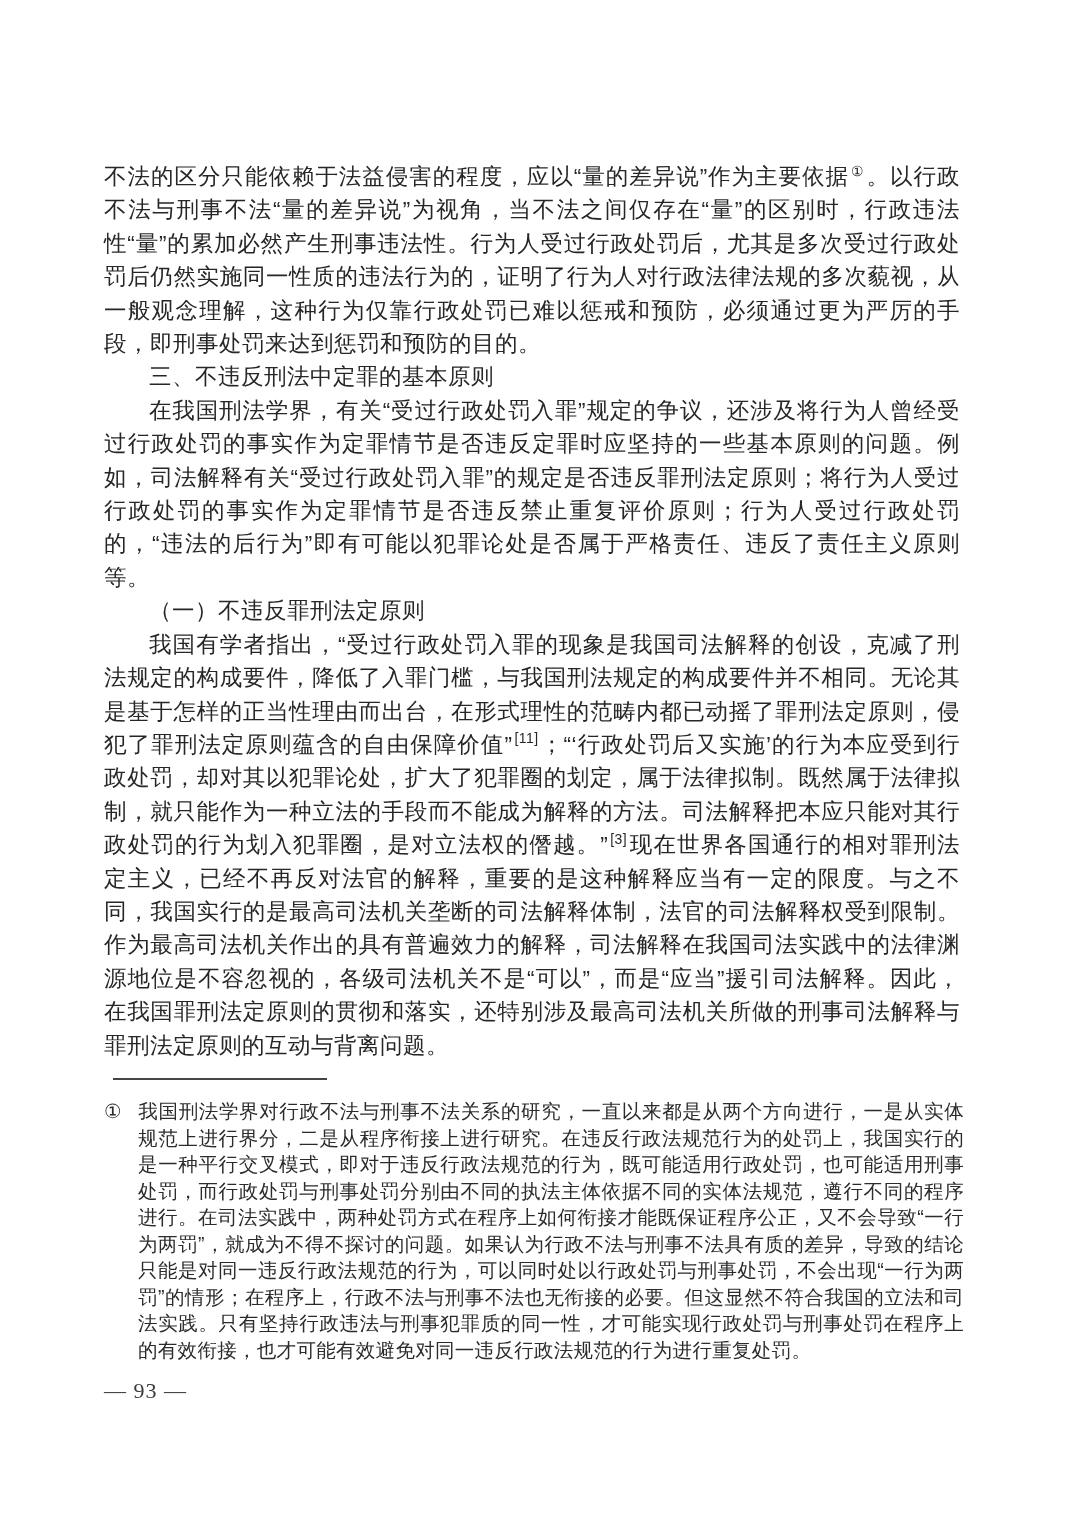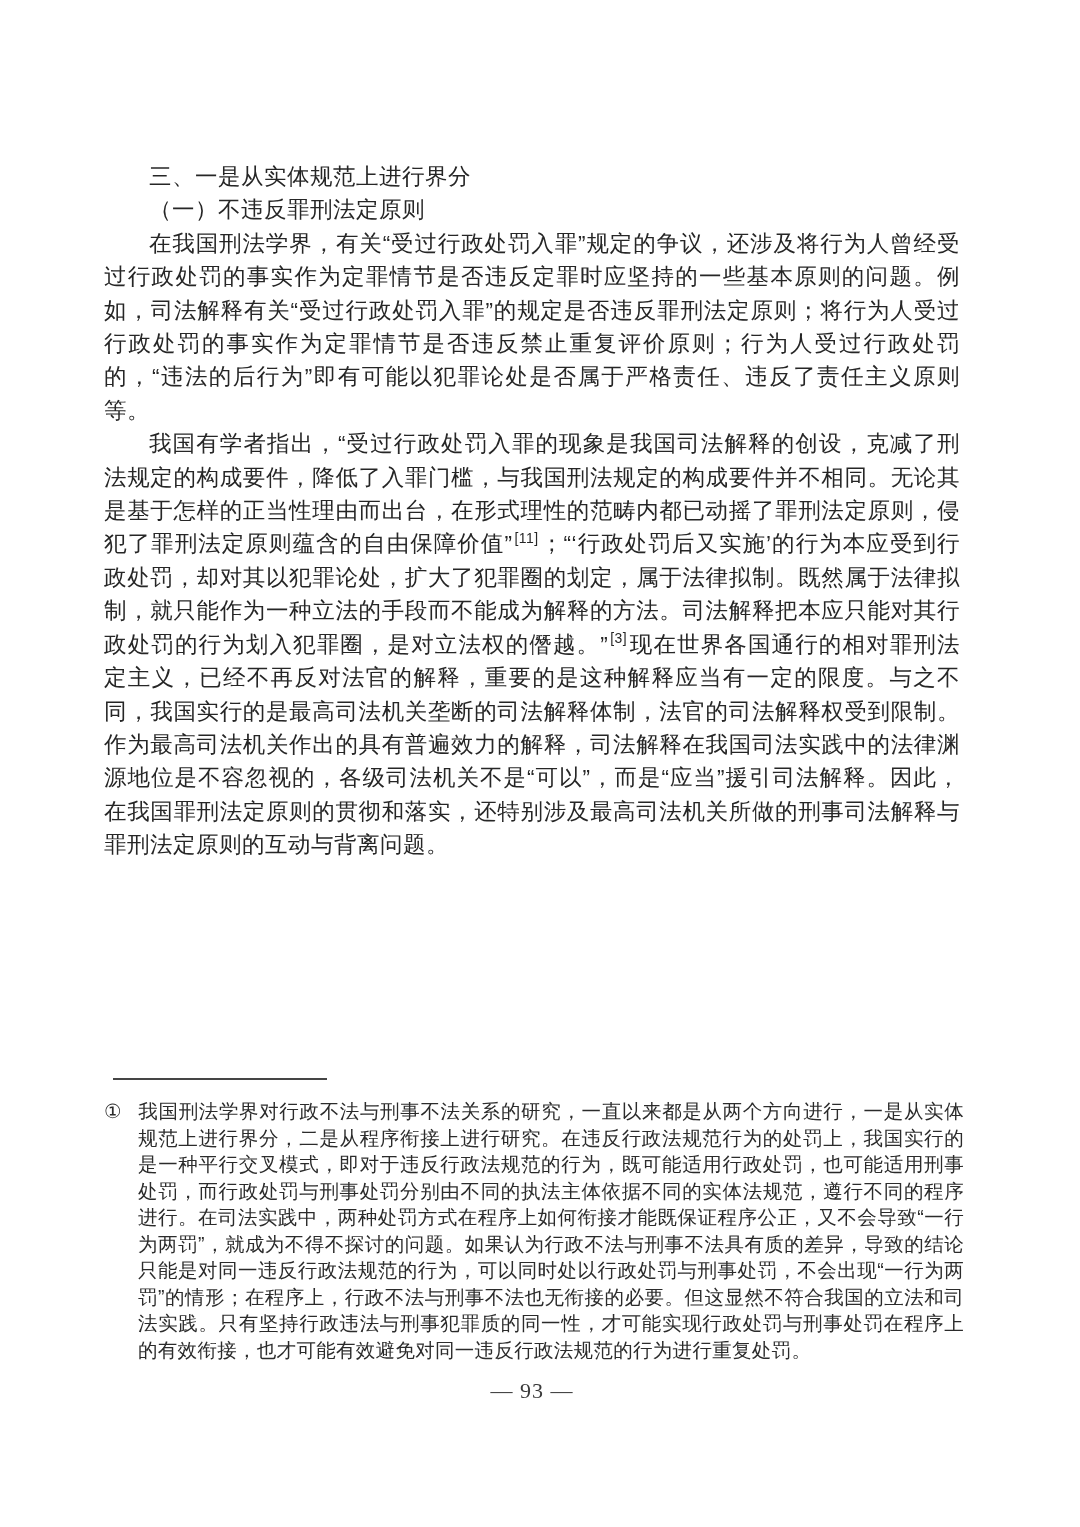--- a/index.html
+++ b/index.html
@@ -65,21 +65,21 @@
   .footnote .fn-marker {
     display: inline-block;
     width: 34px;
     margin-left: -34px;
   }
   .page-number {
     position: absolute;
     left: 104px;
     top: 1378px;
     width: 856px;
-    text-align: center;
+    text-align: left;
     font-family: "Liberation Serif", serif;
     font-size: 22px;
     color: #3a3a3a;
     letter-spacing: 1px;
   }
   .footer {
     position: absolute;
     left: 37px;
     top: 1470px;
     width: 1020px;
@@ -91,23 +91,24 @@
   .footer .footer-url {
     margin-left: 28px;
   }
 </style>
 </head>
 <body>
 
 <div class="page">
 
   <div class="main">
-    <p>三、一是从实体规范上进行界分</p>
+    <p class="no-indent"><span>不法的区分只能依赖于法益侵害的程度，应以“量的差异说”作为主要依据</span><sup>①</sup><span>。以行政不法与刑事不法“量的差异说”为视角，当不法之间仅存在“量”的区别时，行政违法性“量”的累加必然产生刑事违法性。行为人受过行政处罚后，尤其是多次受过行政处罚后仍然实施同一性质的违法行为的，证明了行为人对行政法律法规的多次藐视，从一般观念理解，这种行为仅靠行政处罚已难以惩戒和预防，必须通过更为严厉的手段，即刑事处罚来达到惩罚和预防的目的。</span></p>
+    <p>三、不违反刑法中定罪的基本原则</p>
+    <p>在我国刑法学界，有关“受过行政处罚入罪”规定的争议，还涉及将行为人曾经受过行政处罚的事实作为定罪情节是否违反定罪时应坚持的一些基本原则的问题。例如，司法解释有关“受过行政处罚入罪”的规定是否违反罪刑法定原则；将行为人受过行政处罚的事实作为定罪情节是否违反禁止重复评价原则；行为人受过行政处罚的，“违法的后行为”即有可能以犯罪论处是否属于严格责任、违反了责任主义原则等。</p>
     <p>（一）不违反罪刑法定原则</p>
-    <p>在我国刑法学界，有关“受过行政处罚入罪”规定的争议，还涉及将行为人曾经受过行政处罚的事实作为定罪情节是否违反定罪时应坚持的一些基本原则的问题。例如，司法解释有关“受过行政处罚入罪”的规定是否违反罪刑法定原则；将行为人受过行政处罚的事实作为定罪情节是否违反禁止重复评价原则；行为人受过行政处罚的，“违法的后行为”即有可能以犯罪论处是否属于严格责任、违反了责任主义原则等。</p>
     <p><span>我国有学者指出，“受过行政处罚入罪的现象是我国司法解释的创设，克减了刑法规定的构成要件，降低了入罪门槛，与我国刑法规定的构成要件并不相同。无论其是基于怎样的正当性理由而出台，在形式理性的范畴内都已动摇了罪刑法定原则，侵犯了罪刑法定原则蕴含的自由保障价值”</span><sup>[11]</sup><span>；“‘行政处罚后又实施’的行为本应受到行政处罚，却对其以犯罪论处，扩大了犯罪圈的划定，属于法律拟制。既然属于法律拟制，就只能作为一种立法的手段而不能成为解释的方法。司法解释把本应只能对其行政处罚的行为划入犯罪圈，是对立法权的僭越。”</span><sup>[3]</sup><span>现在世界各国通行的相对罪刑法定主义，已经不再反对法官的解释，重要的是这种解释应当有一定的限度。与之不同，我国实行的是最高司法机关垄断的司法解释体制，法官的司法解释权受到限制。作为最高司法机关作出的具有普遍效力的解释，司法解释在我国司法实践中的法律渊源地位是不容忽视的，各级司法机关不是“可以”，而是“应当”援引司法解释。因此，在我国罪刑法定原则的贯彻和落实，还特别涉及最高司法机关所做的刑事司法解释与罪刑法定原则的互动与背离问题。</span></p>
   </div>
 
   <div class="fn-rule"></div>
 
   <div class="footnote">
     <p class="fn"><span class="fn-marker">①</span><span>我国刑法学界对行政不法与刑事不法关系的研究，一直以来都是从两个方向进行，一是从实体规范上进行界分，二是从程序衔接上进行研究。在违反行政法规范行为的处罚上，我国实行的是一种平行交叉模式，即对于违反行政法规范的行为，既可能适用行政处罚，也可能适用刑事处罚，而行政处罚与刑事处罚分别由不同的执法主体依据不同的实体法规范，遵行不同的程序进行。在司法实践中，两种处罚方式在程序上如何衔接才能既保证程序公正，又不会导致“一行为两罚”，就成为不得不探讨的问题。如果认为行政不法与刑事不法具有质的差异，导致的结论只能是对同一违反行政法规范的行为，可以同时处以行政处罚与刑事处罚，不会出现“一行为两罚”的情形；在程序上，行政不法与刑事不法也无衔接的必要。但这显然不符合我国的立法和司法实践。只有坚持行政违法与刑事犯罪质的同一性，才可能实现行政处罚与刑事处罚在程序上的有效衔接，也才可能有效避免对同一违反行政法规范的行为进行重复处罚。</span></p>
   </div>
 
   <div class="page-number">— 93 —</div>

